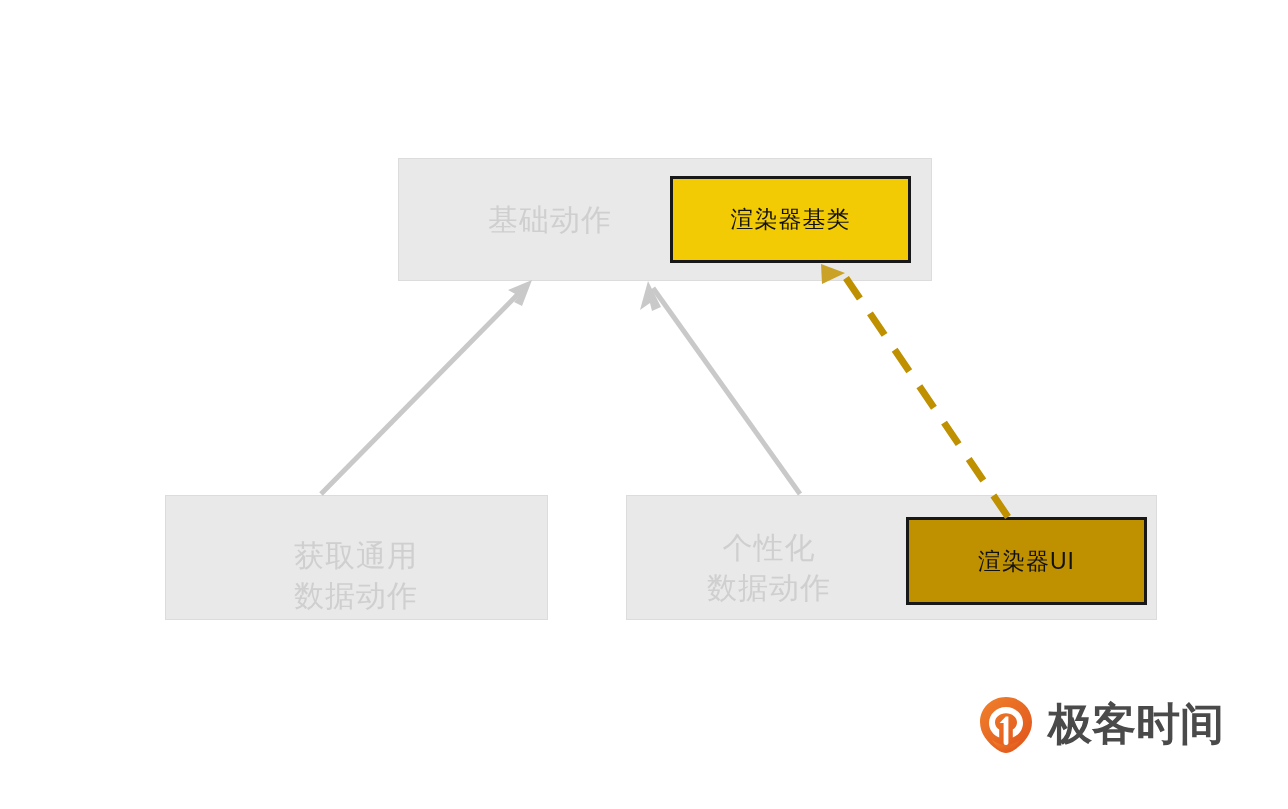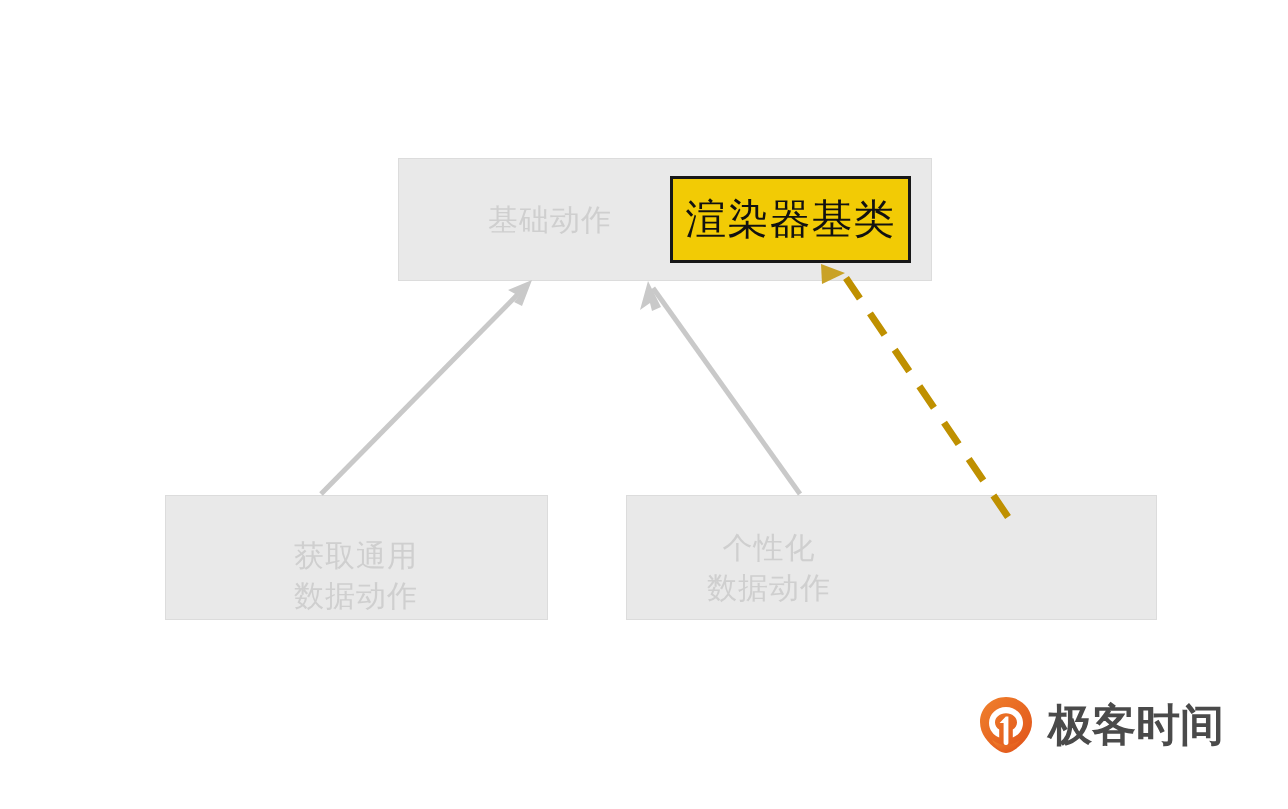--- a/index.html
+++ b/index.html
@@ -44,21 +44,21 @@
 
   
   .node {
     position: absolute;
     box-sizing: border-box;
     border: 3px solid #181818;
     display: flex;
     align-items: center;
     justify-content: center;
     color: #111111;
-    font-size: 41px;
+    font-size: 23px;
     letter-spacing: 1px;
   }
   .node-primary {
     background: #F2CB05;
   }
   .node-secondary {
     background: #BF9000;
   }
 
   
@@ -129,20 +129,21 @@
     height: 58px;
     flex: 0 0 auto;
   }
   #logo-text {
     font-size: 44px;
     font-weight: bold;
     color: #4A4A4A;
     letter-spacing: 0px;
     line-height: 1;
     white-space: nowrap;
+    font-family: Liberation Serif, serif;
   }
 
   svg.overlay {
     position: absolute;
     left: 0;
     top: 0;
     width: 1288px;
     height: 809px;
     pointer-events: none;
   }
@@ -158,20 +159,23 @@
     <span>渲染器基类</span>
   </div>
 
   <div class="group-box" id="bottom-left-group"></div>
   <div class="group-label" id="bottom-left-group-label">获取通用
 数据动作</div>
 
   <div class="group-box" id="bottom-right-group"></div>
   <div class="group-label" id="bottom-right-group-label">个性化
 数据动作</div>
+  <div class="node node-secondary" id="node-renderer-ui">
+    <span>渲染器UI</span>
+  </div>
 
   <svg class="overlay" viewBox="0 0 1288 809">
 
     <g>
       <line x1="321" y1="494" x2="526" y2="286" stroke="#C9C9C9" stroke-width="5" stroke-linecap="butt"></line>
       <path d="M 532 280 L 508 290 L 519 296 L 514 302 L 522 306 Z" fill="#C9C9C9"></path>
     </g>
 
     <g>
       <line x1="800" y1="494" x2="653" y2="288" stroke="#C9C9C9" stroke-width="5" stroke-linecap="butt"></line>

